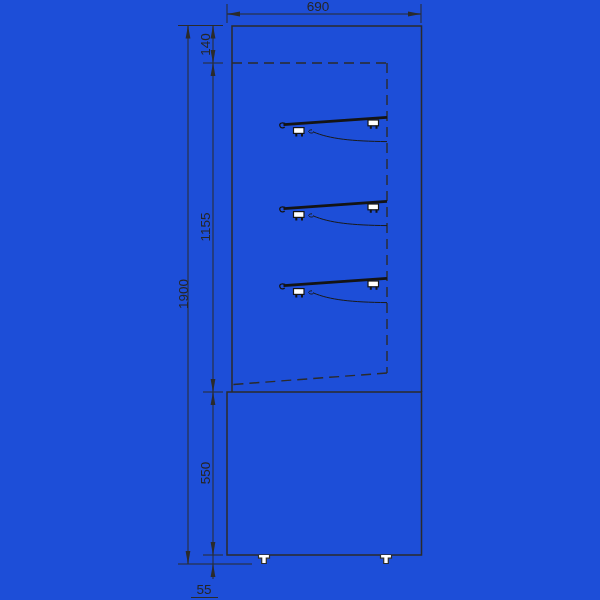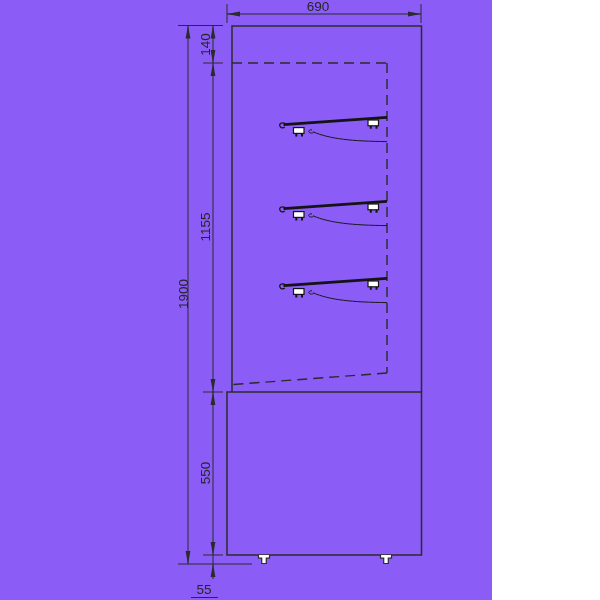--- a/index.html
+++ b/index.html
@@ -2,23 +2,23 @@
 <html><head>
 <meta charset="utf-8">
 <style>
   html, body {
     margin: 0;
     padding: 0;
     background: #ffffff;
   }
   #canvas {
     position: relative;
-    width: 492px;
+    width: 600px;
     height: 600px;
-    background: #8b5cf6;
+    background: #1d4ed8;
     overflow: hidden;
   }
   svg {
     display: block;
   }
   .thin   { stroke: #2b2b2b; stroke-width: 1;   fill: none; }
   .body   { stroke: #2b2b2b; stroke-width: 1.5; fill: none; }
   .bodyf  { stroke: #2b2b2b; stroke-width: 1.2; fill: #ffffff; }
   .dash   { stroke: #2b2b2b; stroke-width: 1.4; fill: none; stroke-dasharray: 10 6; }
   .bar    { stroke: #141414; stroke-width: 2.8; fill: none; }

